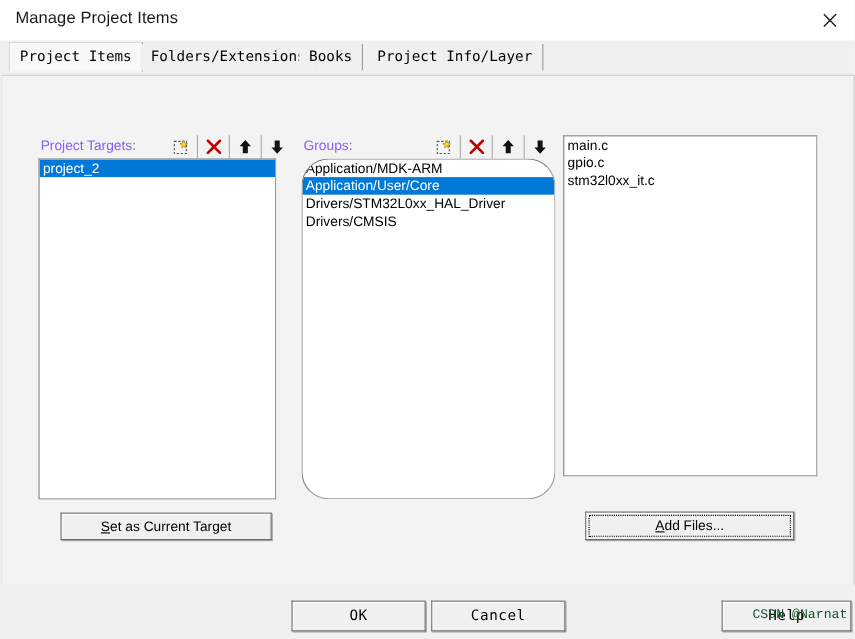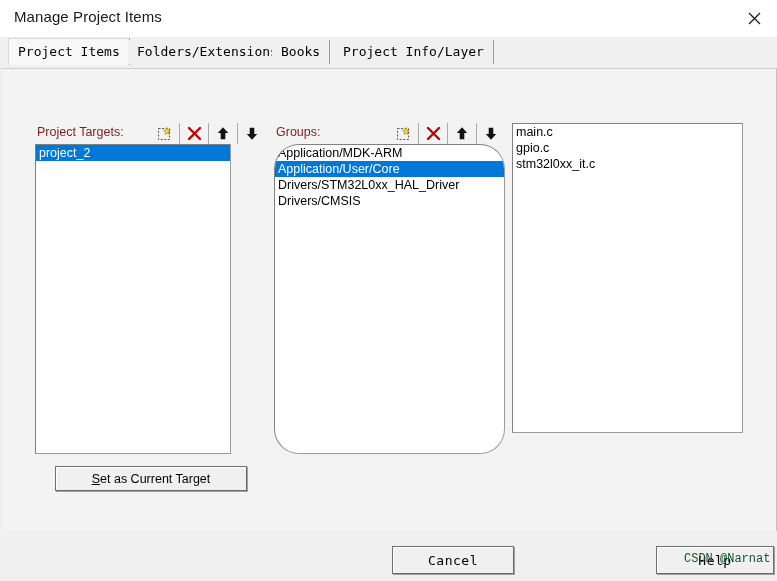--- a/index.html
+++ b/index.html
@@ -97,21 +97,21 @@
   .panel { position: absolute; top: 54px; }
   .panel-head {
     position: relative;
     height: 21px;
   }
   .panel-label {
     position: absolute;
     left: 2px;
     top: 2px;
     font-size: 12.5px;
-    color: #7f1d1d;
+    color: #8b5cf6;
     font-family: "Liberation Sans", sans-serif;
   }
   .iconbar {
     position: absolute;
     top: 0;
     right: 0;
     display: flex;
     height: 21px;
   }
   .iconbtn {
@@ -270,21 +270,21 @@
         </div>
         <div class="iconbtn">
           <span>
             <svg width="14" height="15" viewBox="0 0 14 15">
               <path d="M7 13.8 L1.8 8 L4.7 8 L4.7 1.7 L9.3 1.7 L9.3 8 L12.2 8 Z" fill="#111"></path>
             </svg>
           </span>
         </div>
       </div>
     </div>
-    <div class="listbox" style="width:196px; height:310px;">
+    <div class="listbox" style="width:216px; height:310px;">
       <div class="listitem selected">project_2</div>
     </div>
   </div>
 
   <div class="panel" style="left:272px; width:231px;">
     <div class="panel-head">
       <div class="panel-label">Groups:</div>
       <div class="iconbar">
         <div class="iconbtn">
           <span>
@@ -333,24 +333,34 @@
       <div class="listitem">stm32l0xx_it.c</div>
     </div>
   </div>
 
   <div class="btn" style="left:53px; top:397px; width:192px; height:25px;">
     <span class="inner">
       <span><u>S</u><span>et as Current Target</span></span>
     </span>
   </div>
 
+  <div class="btn focus" style="left:530px; top:396px; width:190px; height:26px;">
+    <span class="inner">
+      <span><u>A</u><span>dd Files...</span></span>
+    </span>
+  </div>
 
 </div>
 
 <div id="bottombar">
+  <div class="btn btn-mono" style="left:265px; top:15px; width:122px; height:28px;">
+    <span class="inner">
+        <span>OK</span>
+      </span>
+  </div>
   <div class="btn btn-mono" style="left:656px; top:15px; width:118px; height:28px;">
     <span class="inner">
         <span>Help</span>
       </span>
   </div>
   <div class="btn btn-mono" style="left:392px; top:15px; width:122px; height:28px;">
     <span class="inner">
         <span>Cancel</span>
       </span>
   </div>

